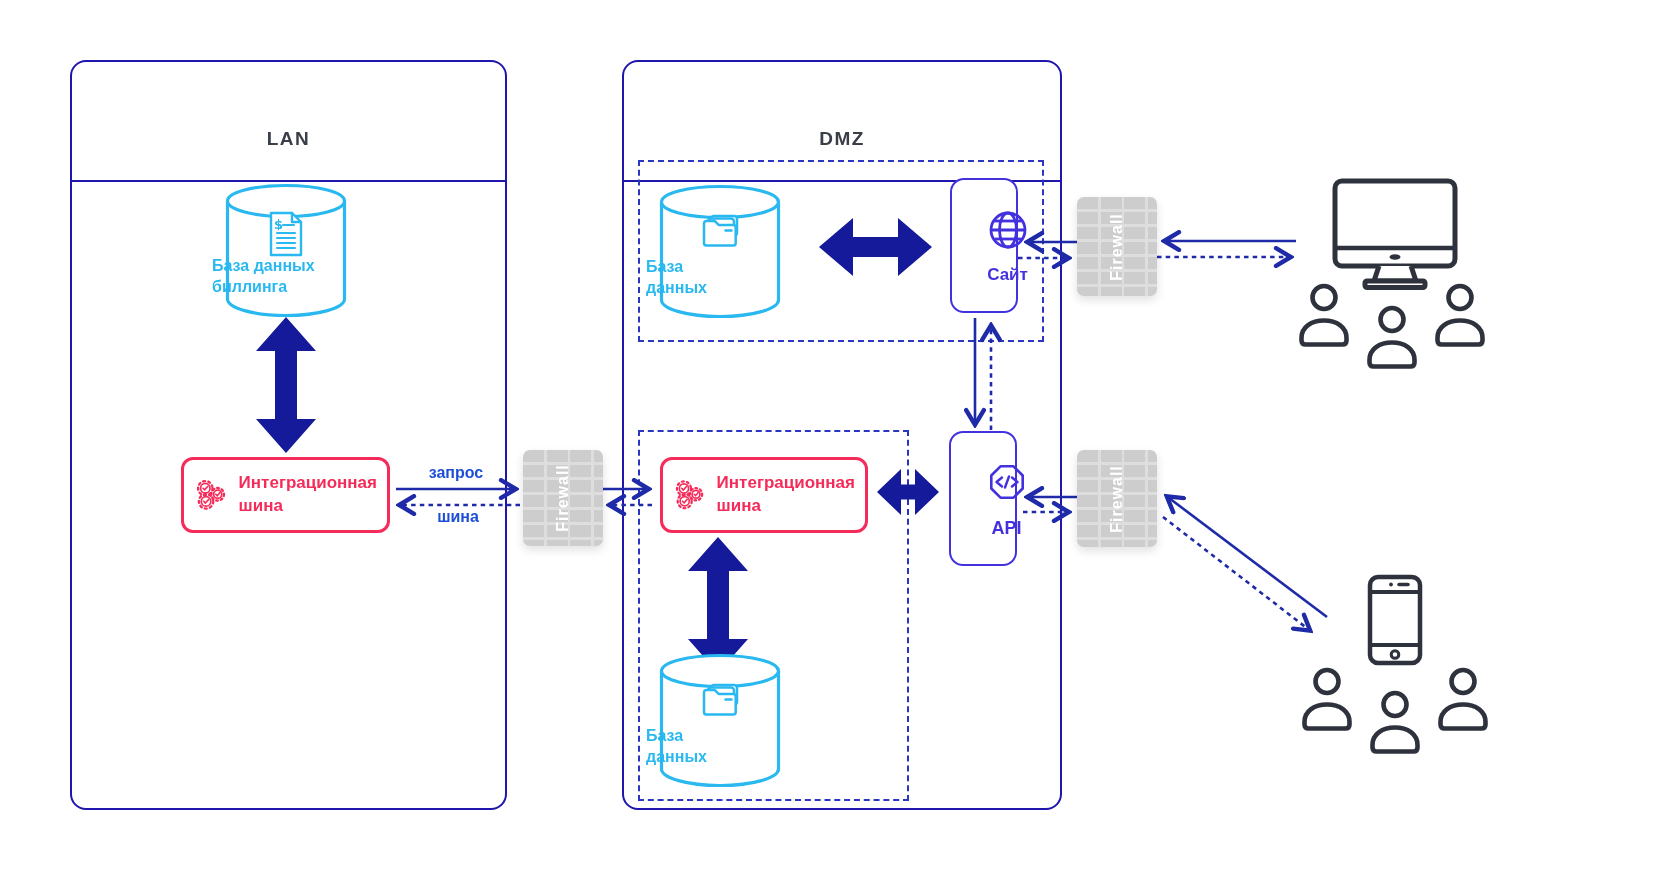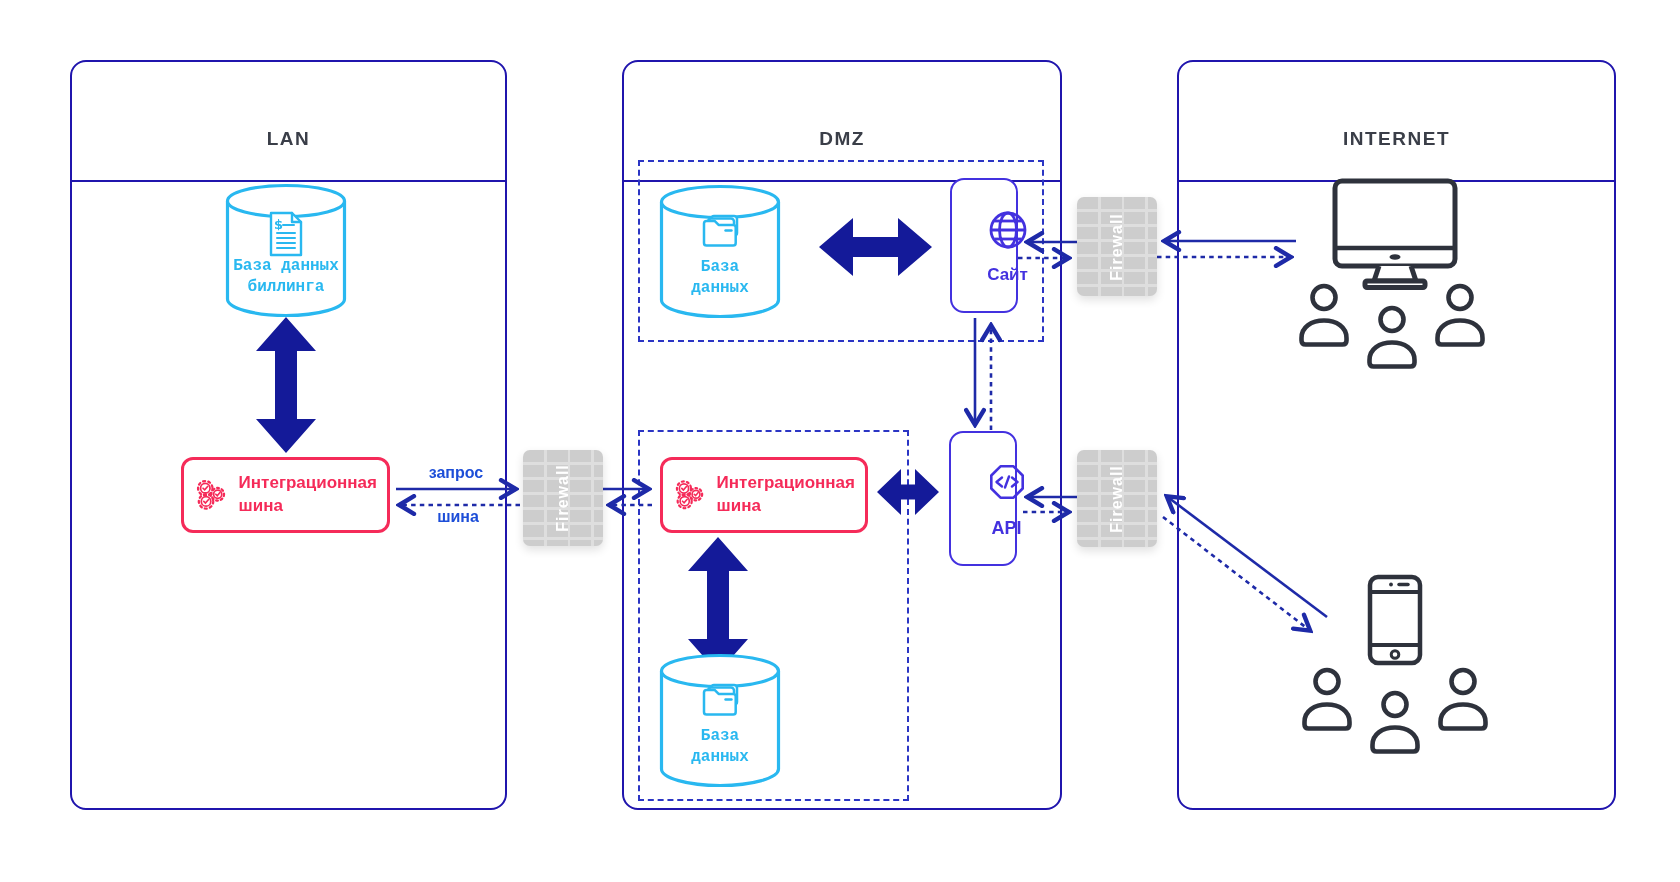--- a/index.html
+++ b/index.html
@@ -15,22 +15,22 @@
   .firewall{position:absolute;background:#cdcdcd;border-radius:7px;
             background-image:
               repeating-linear-gradient(to bottom, rgba(0,0,0,0) 0 12.5px, #dedede 12.5px 15px),
               repeating-linear-gradient(to right, rgba(0,0,0,0) 0 21px, #dedede 21px 23.5px);
             display:flex;align-items:center;justify-content:center;box-shadow:0 4px 10px rgba(0,0,0,.12);}
   .fw-text{transform:rotate(-90deg);color:#ffffff;font-weight:700;font-size:16px;letter-spacing:1px;}
   
   .cylinder{position:absolute;width:124px;height:136px;}
   .cylinder > svg.shell{position:absolute;left:0;top:0;}
   .cyl-icon{position:absolute;left:50%;top:28px;transform:translateX(-50%);}
-  .cyl-label{position:absolute;left:-12px;right:-12px;top:74px;text-align:center;font-size:16px;
-             font-weight:600;color:#29b8f0;line-height:1.3;white-space:pre-line;font-family:Liberation Mono, monospace;}
+  .cyl-label{position:absolute;left:-12px;right:-12px;top:74px;font-size:16px;
+             font-weight:600;color:#29b8f0;line-height:1.3;white-space:pre-line;}
   
   .red-box{position:absolute;border:3px solid #f52b59;border-radius:12px;background:#fff;
            display:flex;align-items:center;gap:10px;padding:8px 10px;box-sizing:border-box;}
   .red-box .bus-label{font-size:17px;font-weight:600;color:#f52b59;line-height:1.35;white-space:pre-line;}
   
   .v-node{position:absolute;width:68px;height:135px;border:2.6px solid #4331df;border-radius:14px;
           background:#fff;display:flex;flex-direction:column;align-items:center;justify-content:center;gap:12px;box-sizing:border-box;padding-left:47px;}
   .v-node .v-label{font-size:17px;font-weight:600;color:#4331df;}
   
   .edge-label{position:absolute;width:120px;text-align:center;font-size:16px;font-weight:700;color:#1d4ed8;}
@@ -131,25 +131,20 @@
   <div class="zone" style="left:70px;top:60px;width:433px;height:746px;">
     <div class="zone-header">
       <span class="zone-title">LAN</span>
     </div>
   </div>
   <div class="zone" style="left:622px;top:60px;width:436px;height:746px;">
     <div class="zone-header">
       <span class="zone-title">DMZ</span>
     </div>
   </div>
-  <div class="zone" style="left:1177px;top:60px;width:435px;height:746px;">
-    <div class="zone-header">
-      <span class="zone-title">INTERNET</span>
-    </div>
-  </div>
 
   <div class="subzone" style="left:638px;top:160px;width:402px;height:178px;"></div>
   <div class="subzone" style="left:638px;top:430px;width:267px;height:367px;"></div>
 
   <svg class="overlay" width="1680" height="882" viewBox="0 0 1680 882">
     <defs>
       <marker id="chev" viewBox="0 0 12 12" refX="8.5" refY="6" markerWidth="8.5" markerHeight="8.5" orient="auto-start-reverse">
         <path d="M2 1.2 L10 6 L2 10.8" fill="none" stroke="#1e2aa8" stroke-width="2.4" stroke-linecap="round"></path>
       </marker>
     </defs>

